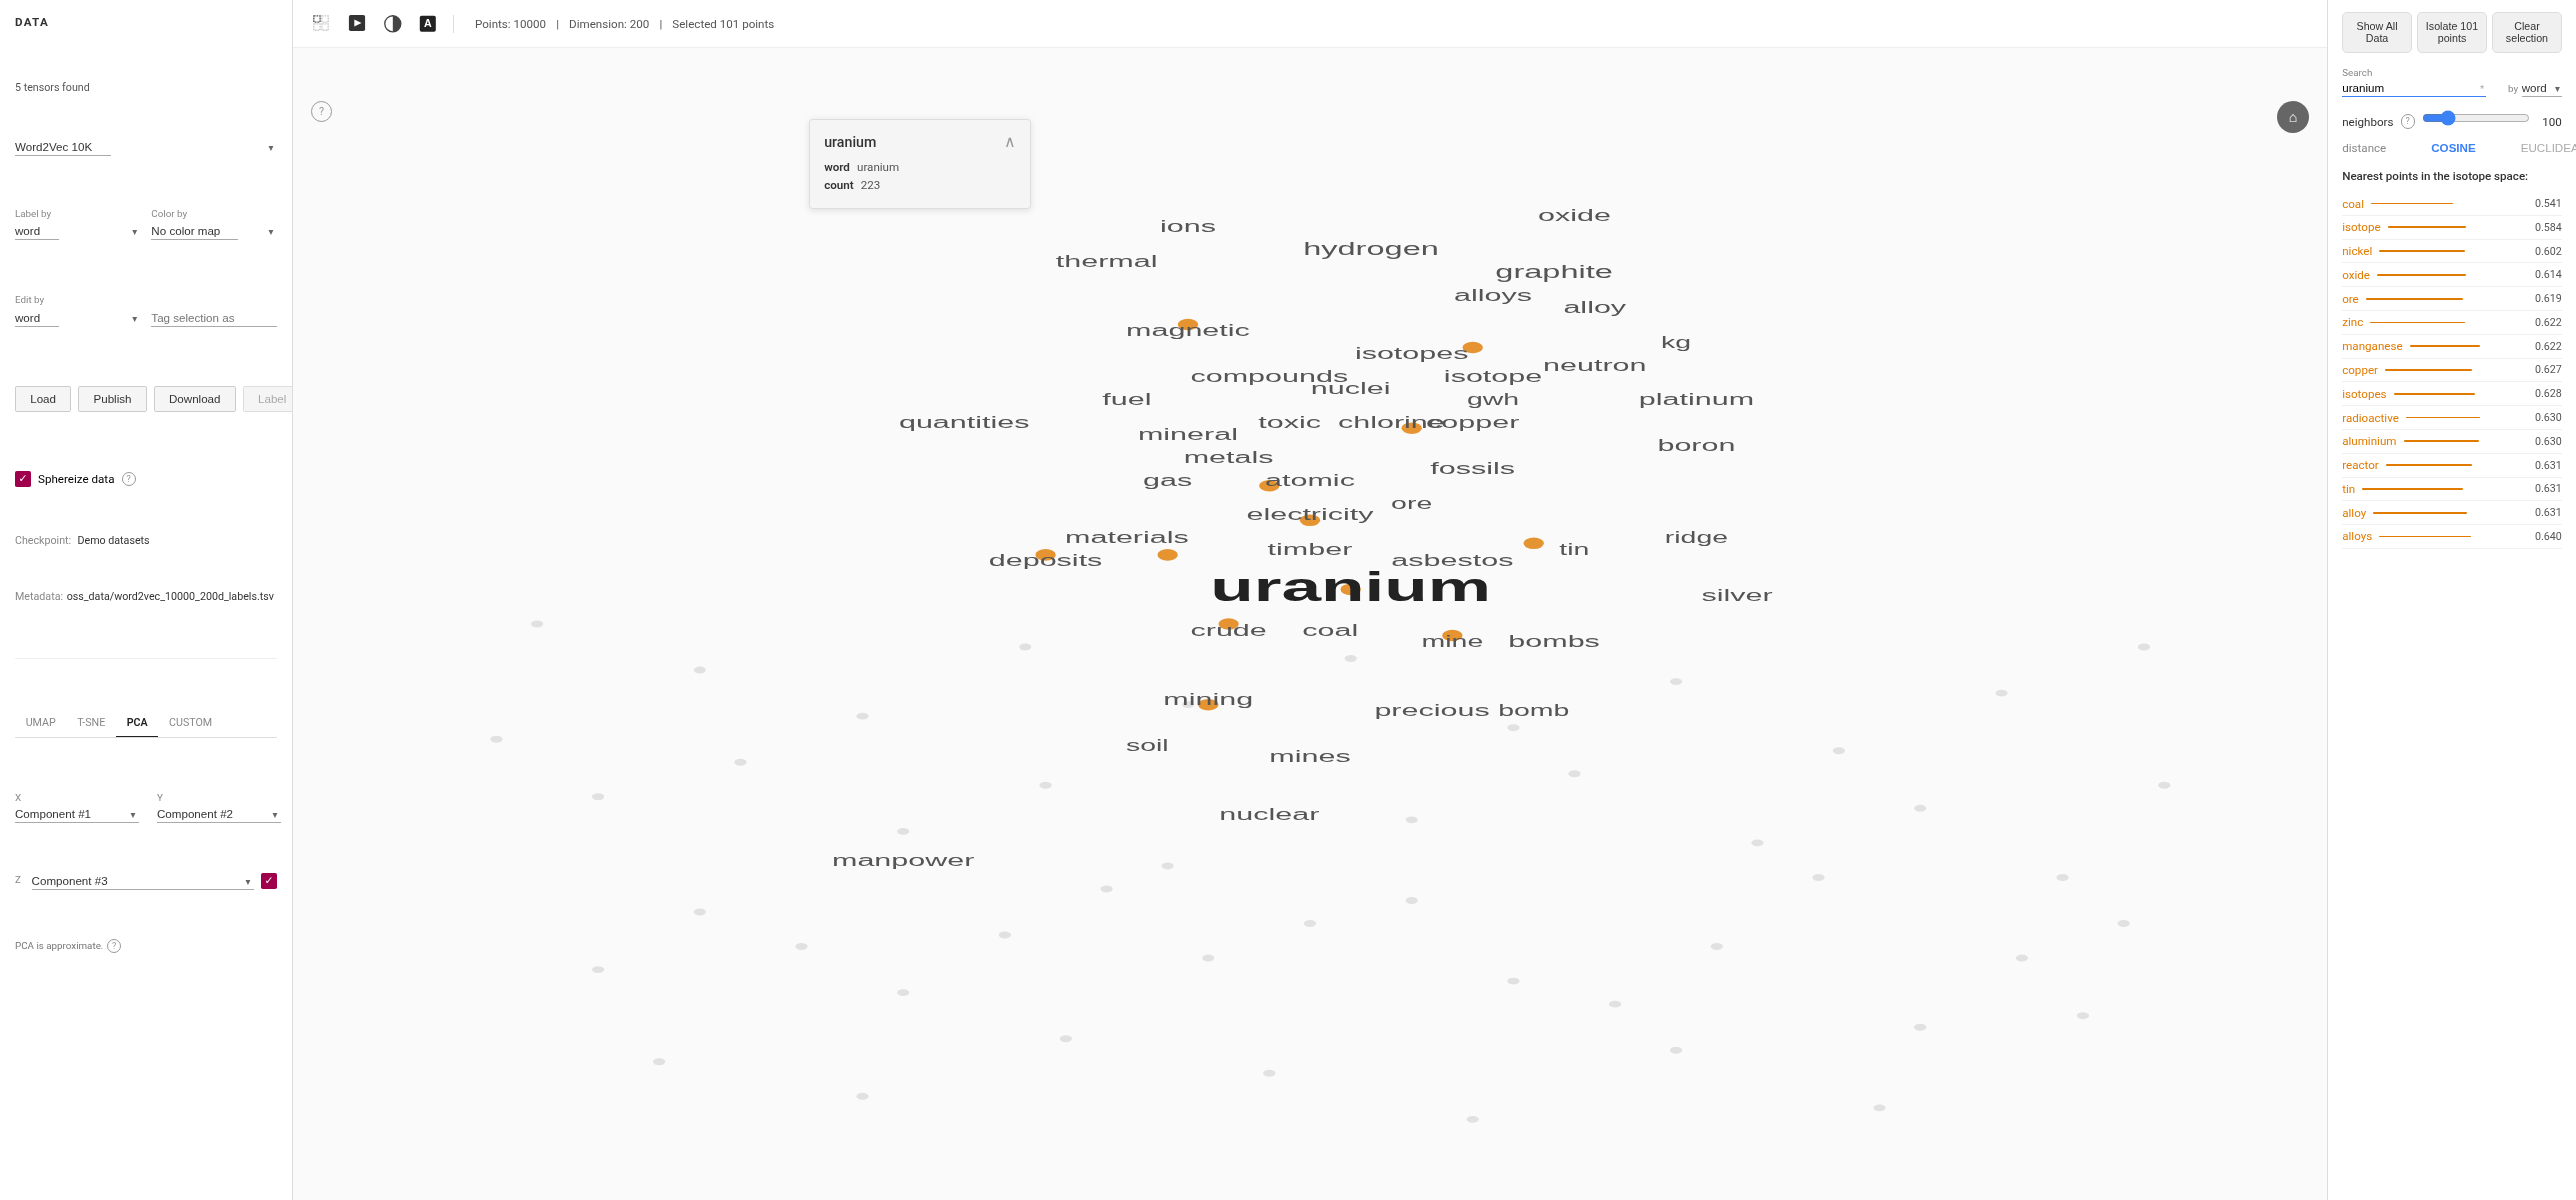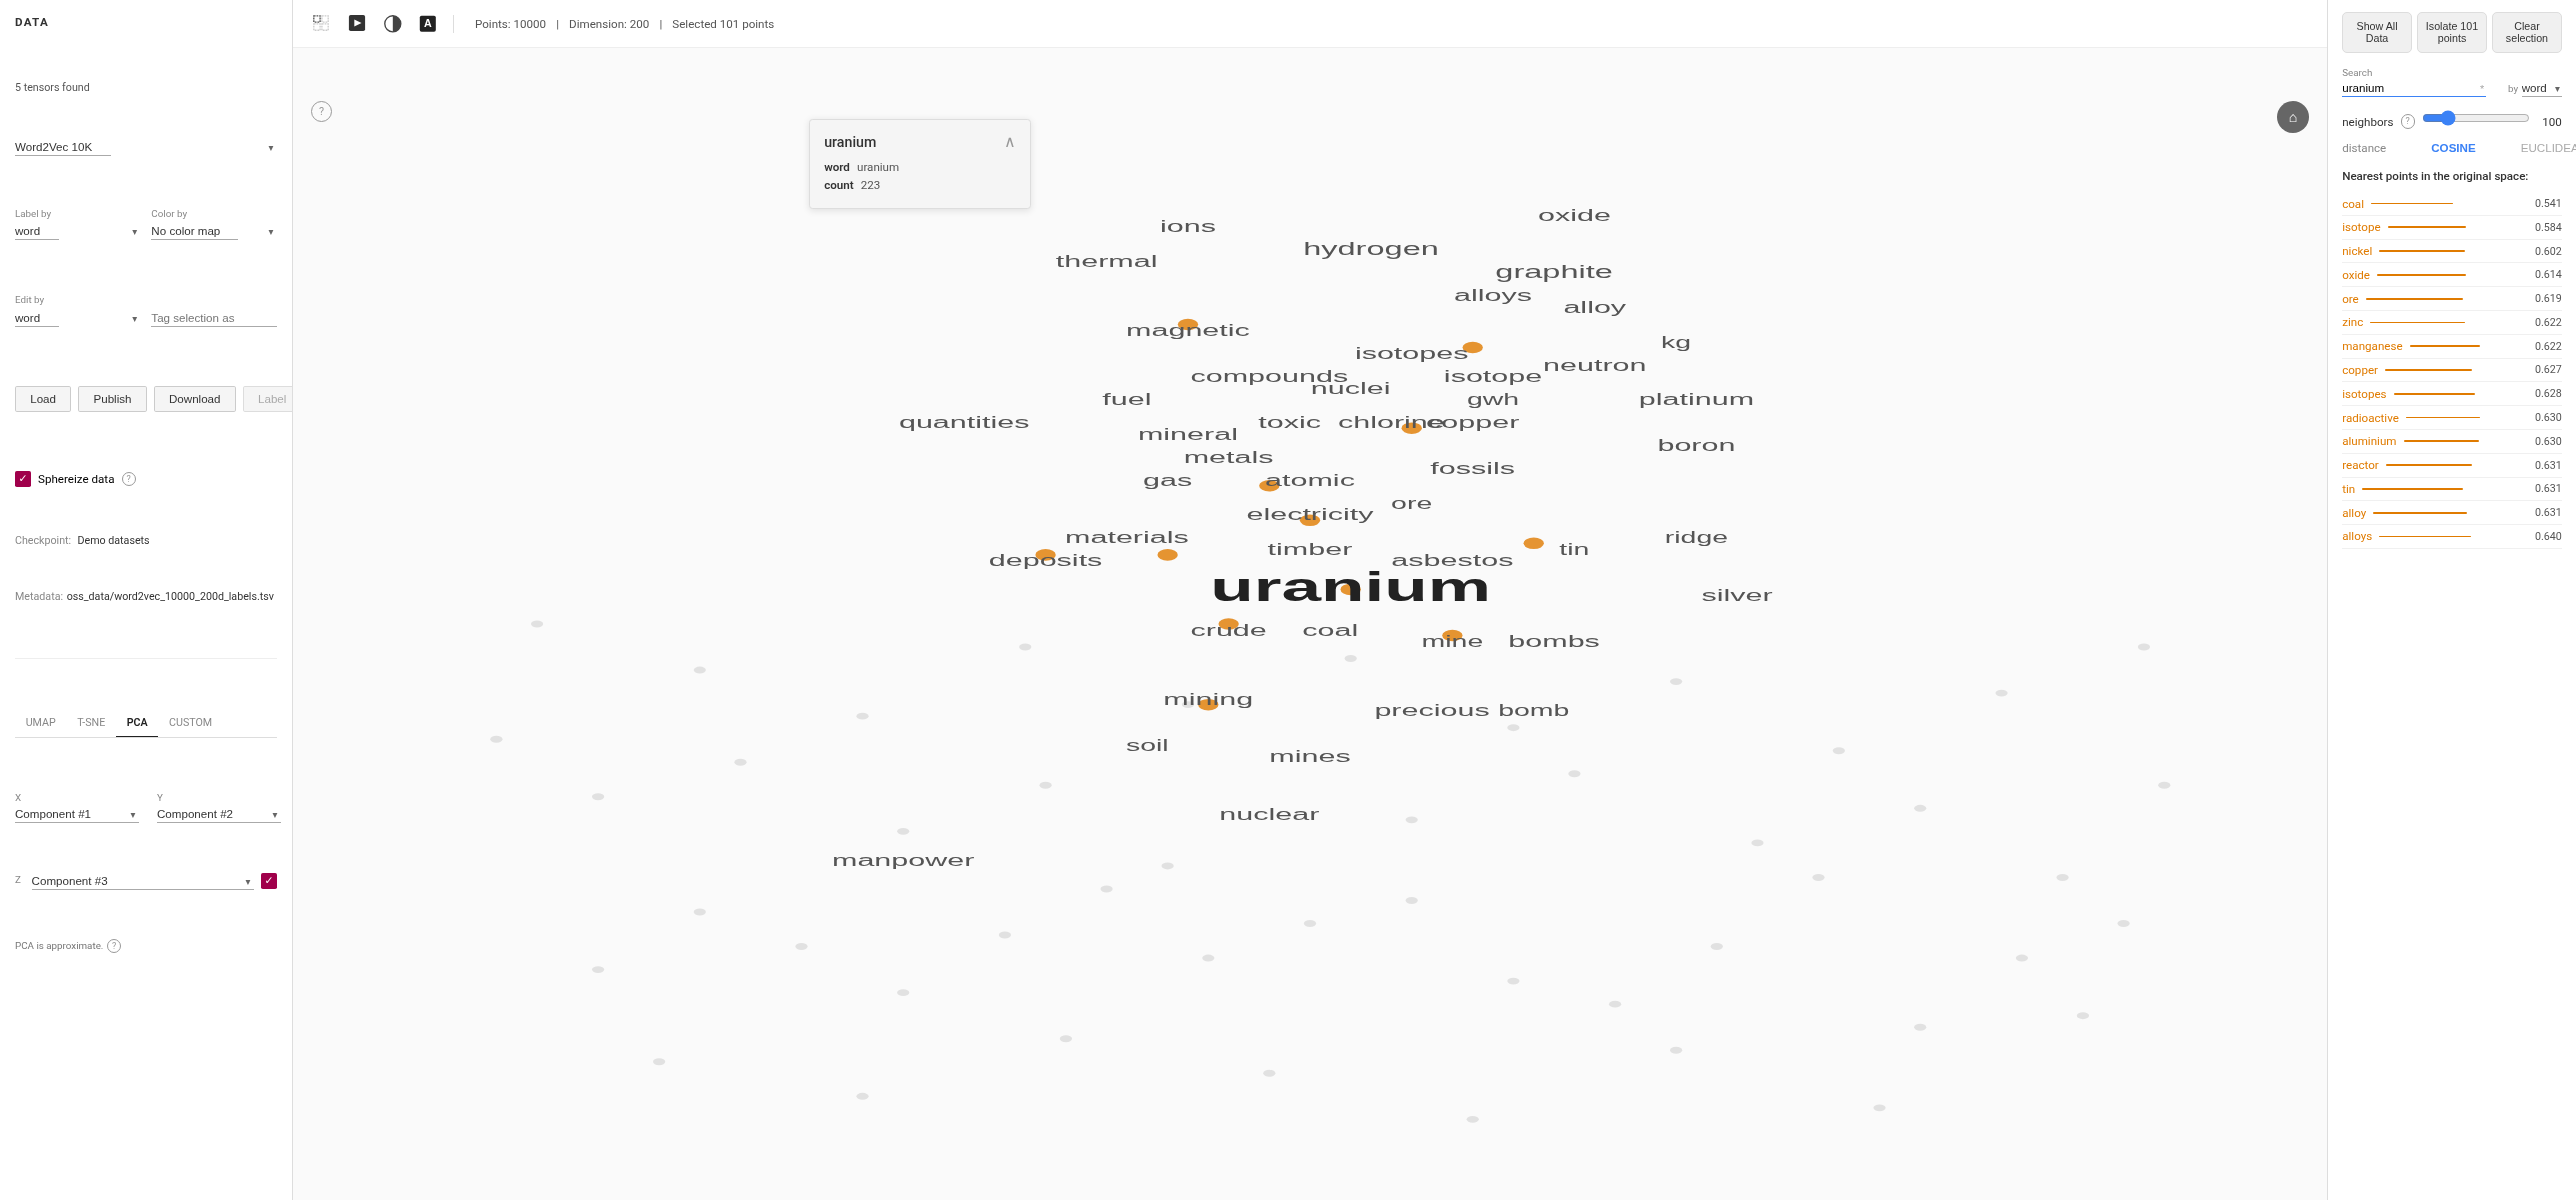--- a/index.html
+++ b/index.html
@@ -644,21 +644,21 @@
     </div>
     <span class="neighbors-value">100</span>
   </div>
 
   <div class="distance-row">
     <span class="distance-label">distance</span>
     <button class="dist-btn active">COSINE</button>
     <button class="dist-btn">EUCLIDEAN</button>
   </div>
 
-  <div class="nearest-title">Nearest points in the original space:</div>
+  <div class="nearest-title">Nearest points in the isotope space:</div>
 
   <ul class="nearest-list" id="nearest-list">
       <li class="nearest-item">
       <span class="nearest-name">coal</span>
       <div class="nearest-bar-wrapper">
         <div class="nearest-bar" style="width:54%"></div>
       </div>
       <span class="nearest-val">0.541</span>
     </li>
       <li class="nearest-item">

